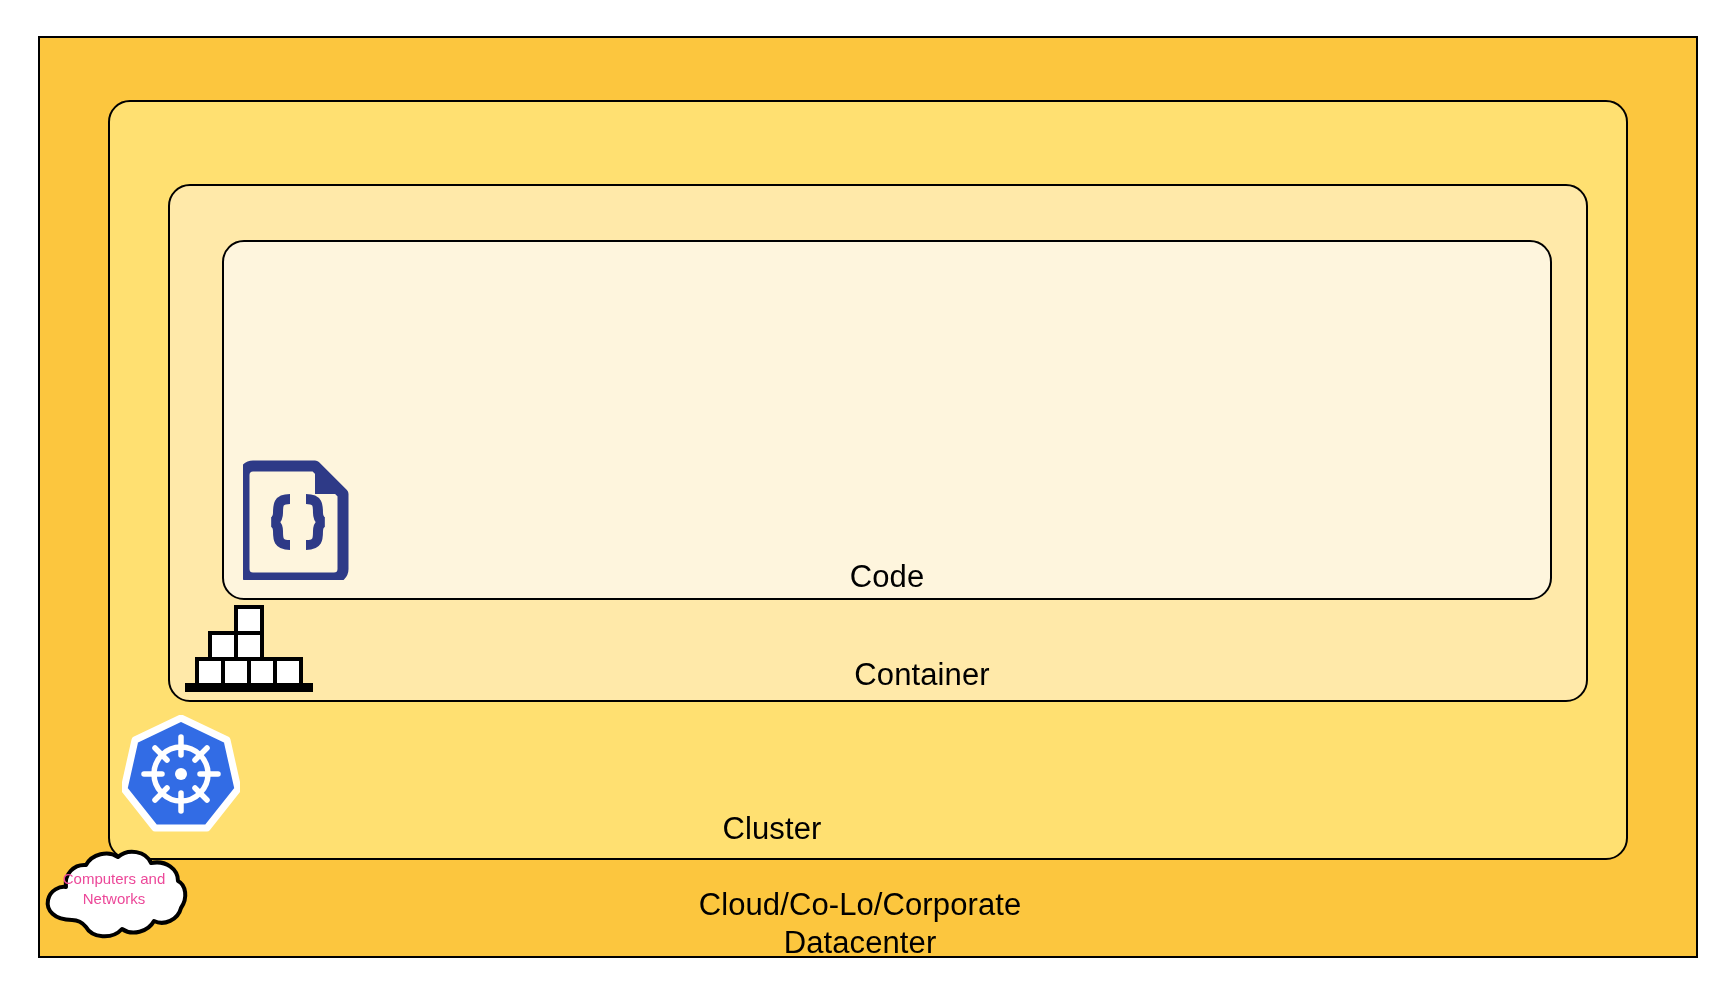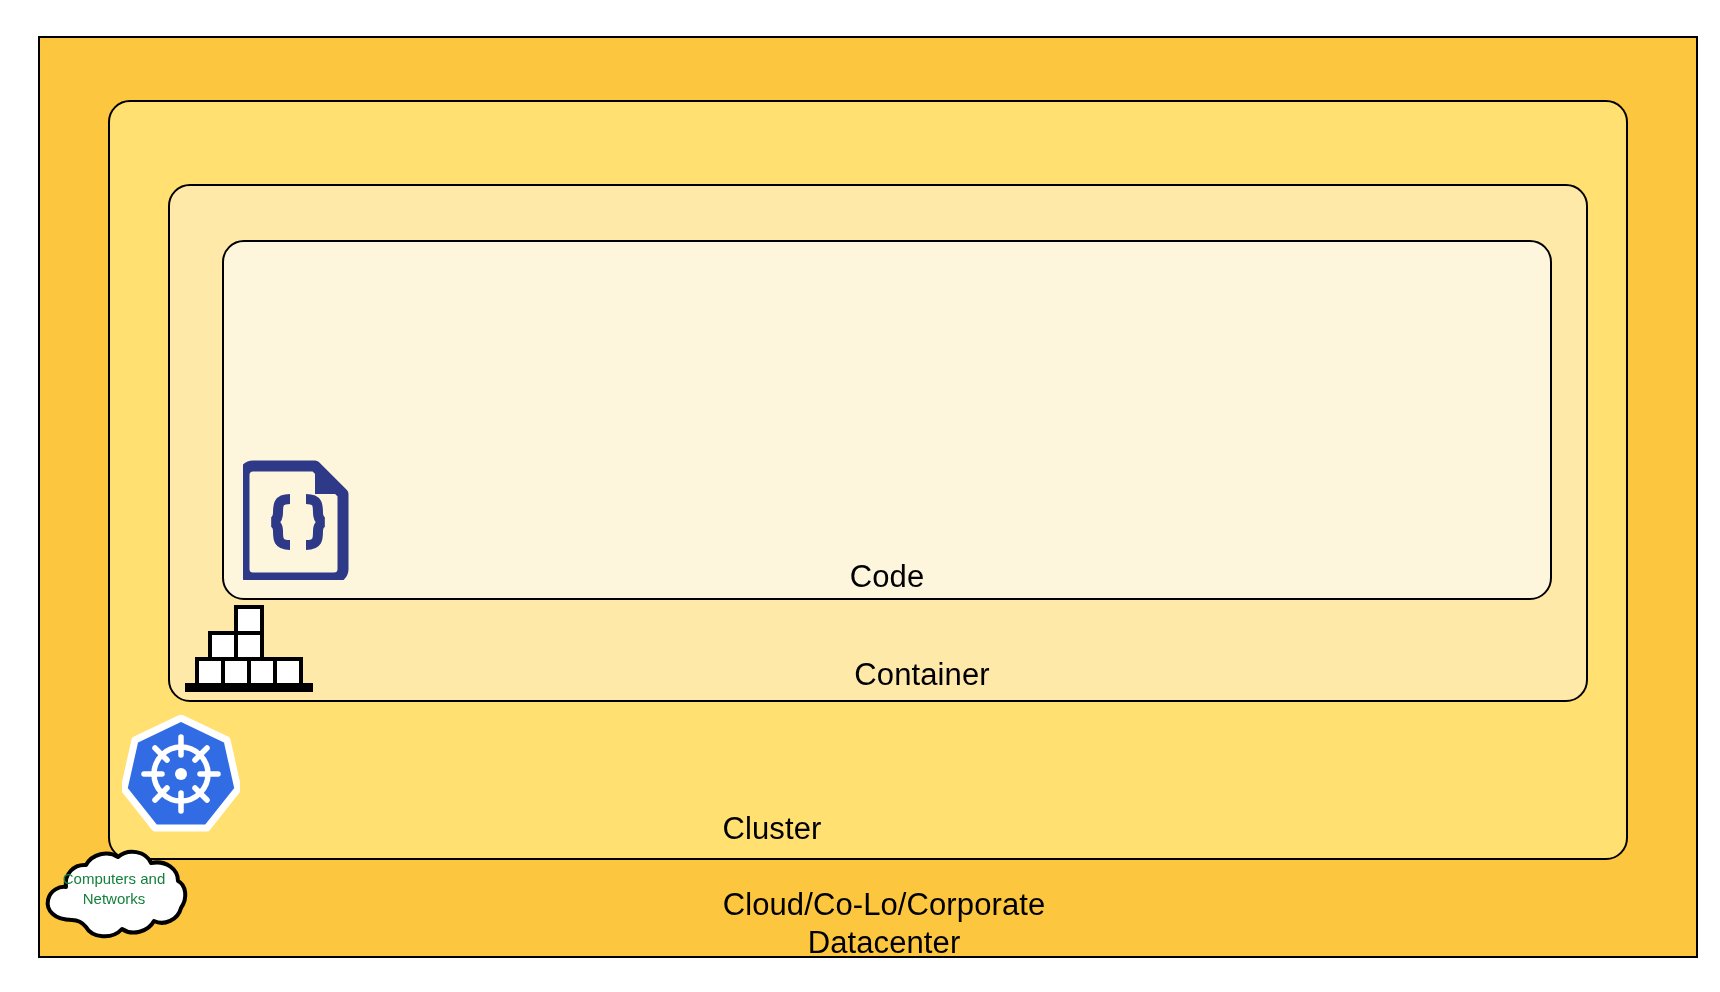--- a/index.html
+++ b/index.html
@@ -89,21 +89,21 @@
     padding-left: 44px;
   }
 
   .label-cluster {
     left: 108px;
     width: 1328px;
     top: 792px;
   }
 
   .label-datacenter {
-    left: 54px;
+    left: 30px;
     width: 1660px;
     top: 868px;
   }
 
   
   .icon-code {
     position: absolute;
     left: 243px;
     top: 455px;
     width: 110px;
@@ -138,21 +138,21 @@
   }
 
   .cloud-text {
     position: absolute;
     left: 38px;
     top: 869px;
     width: 152px;
     text-align: center;
     font-size: 15px;
     line-height: 20px;
-    color: #15803d;
+    color: #ec4899;
     white-space: pre-line;
     pointer-events: none;
   }
 </style>
 </head>
 <body>
 
 <div id="stage">
 
   <div class="layer layer-datacenter"></div>

